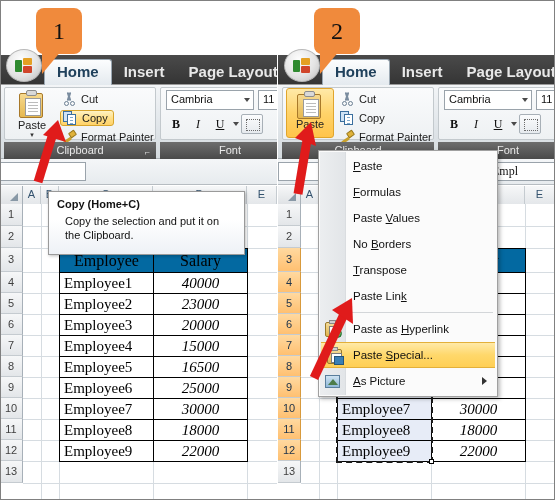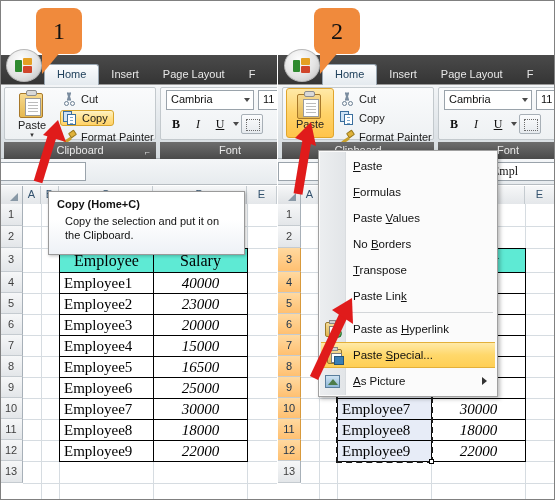--- a/index.html
+++ b/index.html
@@ -37,22 +37,23 @@
   .orb-glyph { width:18px; height:16px; position:relative; }
   .orb-glyph i {
     position:absolute; display:block; border-radius:1px;
   }
   .orb-glyph i:nth-child(1){ left:0;  top:2px; width:7px;  height:12px; background:#2f8a2f; }
   .orb-glyph i:nth-child(2){ left:8px; top:0;  width:9px;  height:7px;  background:#e4a023; }
   .orb-glyph i:nth-child(3){ left:8px; top:8px; width:9px; height:7px;  background:#d0452a; }
 
   .tabs { position:absolute; left:44px; top:3px; display:flex; align-items:flex-end; height:27px; }
   .tab {
-    padding: 4px 12px 5px 12px; font-size: 11px; color:#e8e8e8; cursor:default;
+    padding: 4px 12px 5px 12px; font-size: 15px; color:#e8e8e8; cursor:default;
     white-space:nowrap;
+    font-weight:bold;
   }
   .tab.active {
     background: #e9eef2;
     background: linear-gradient(to bottom, #fcfdfe 0%, #e3e9ee 100%);
     color:#20415c; border:1px solid #9aa7b2; border-bottom:none;
     border-radius: 3px 3px 0 0; padding: 3px 12px 6px 12px;
     position:relative; top:1px;
   }
 
   .ribbon-body {
@@ -213,21 +214,21 @@
   .cells { position:absolute; left:23px; top:18px; right:0; bottom:0; }
   .vline { position:absolute; top:0; bottom:0; width:1px; background:#d6dce1; }
   .hline { position:absolute; left:0; right:0; height:1px; background:#d6dce1; }
 
   .dcell {
     position:absolute; font-family:"Liberation Serif", serif; font-size:15px; color:#000;
     display:flex; align-items:center; background:#fff;
     border:1px solid #000; margin:0;
   }
   .dcell.hdr {
-    background:#5eead4; justify-content:center; font-size:16px;
+    background:#0369a1; justify-content:center; font-size:16px;
   }
   .dcell.txt { justify-content:flex-start; padding-left:4px; }
   .dcell.num { justify-content:center;font-style:italic; }
   .dcell.tint { background:#e7ecf7; }
 
   .marquee {
     position:absolute; border:2px dashed #1a1a1a; pointer-events:none;
   }
   .mq-handle { position:absolute; width:5px;height:5px;background:#fff;border:1px solid #000;
      right:-3px; bottom:-3px; }

